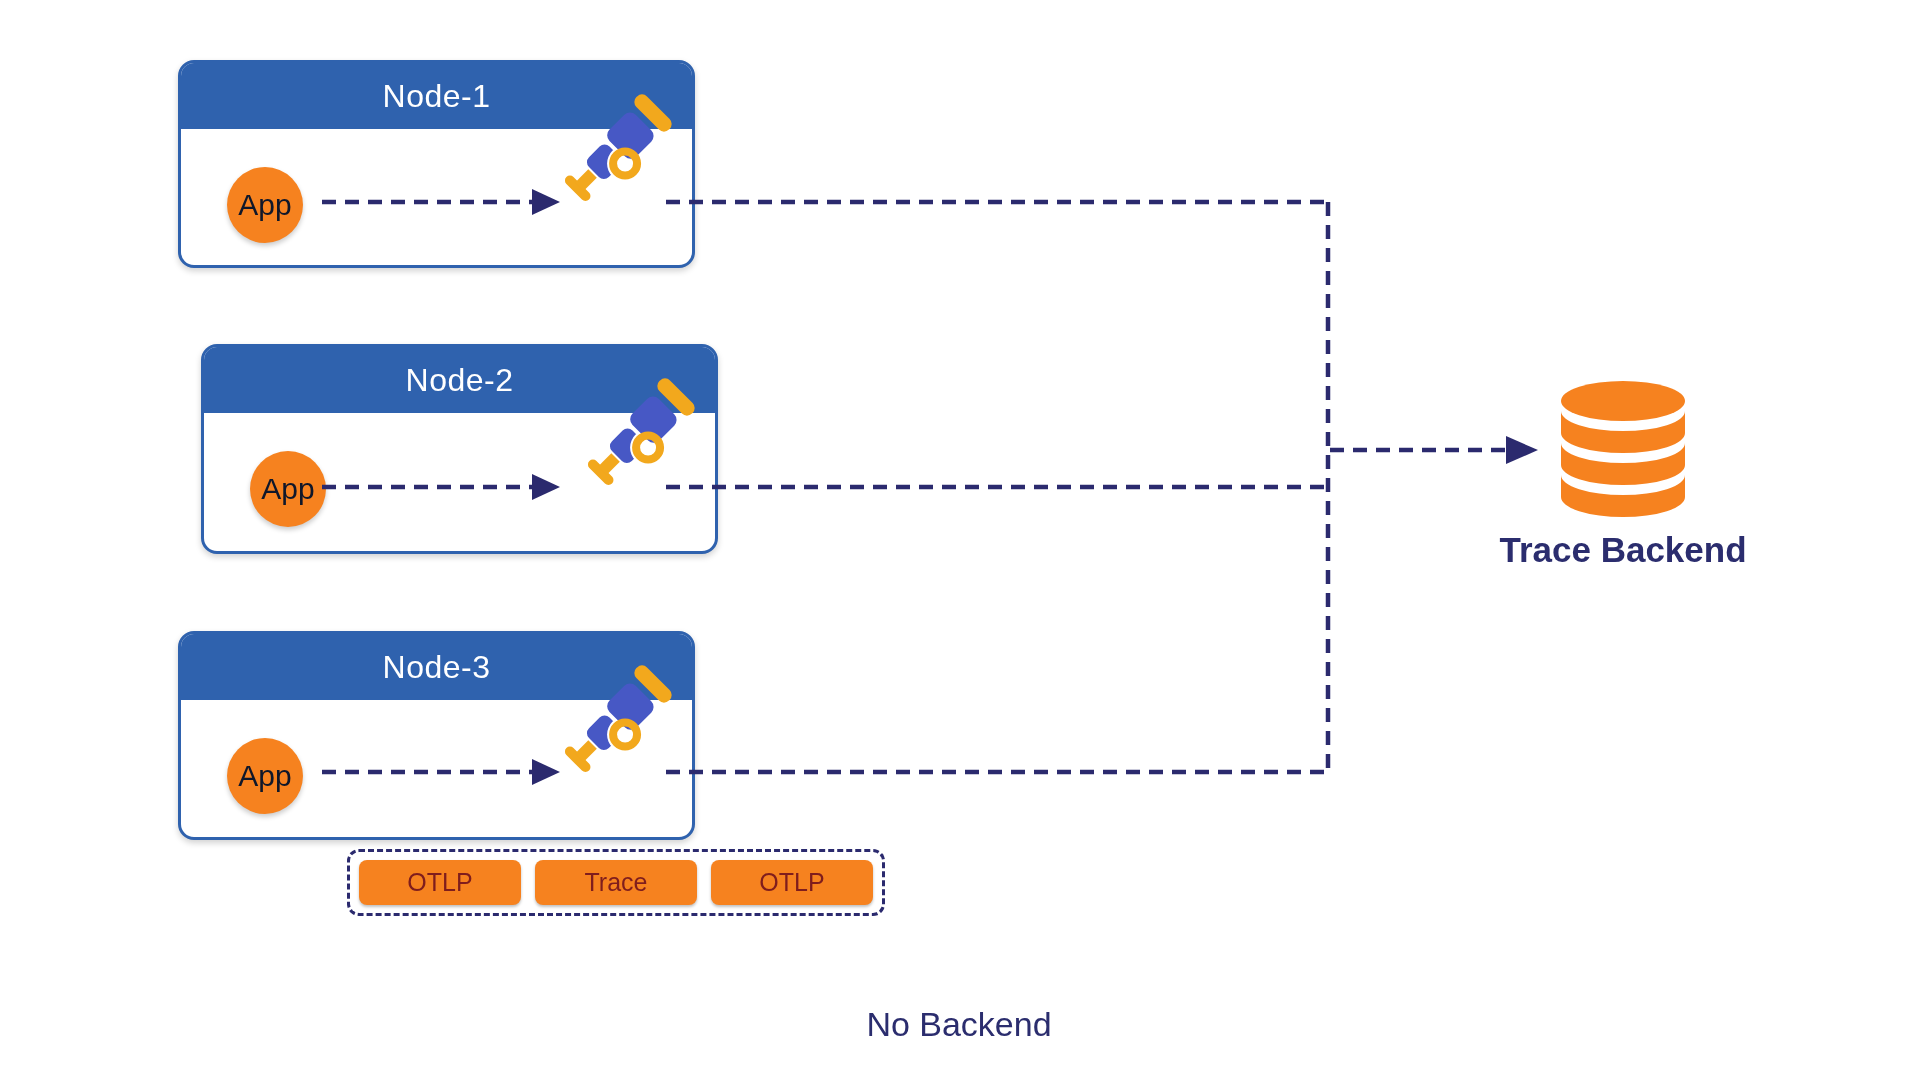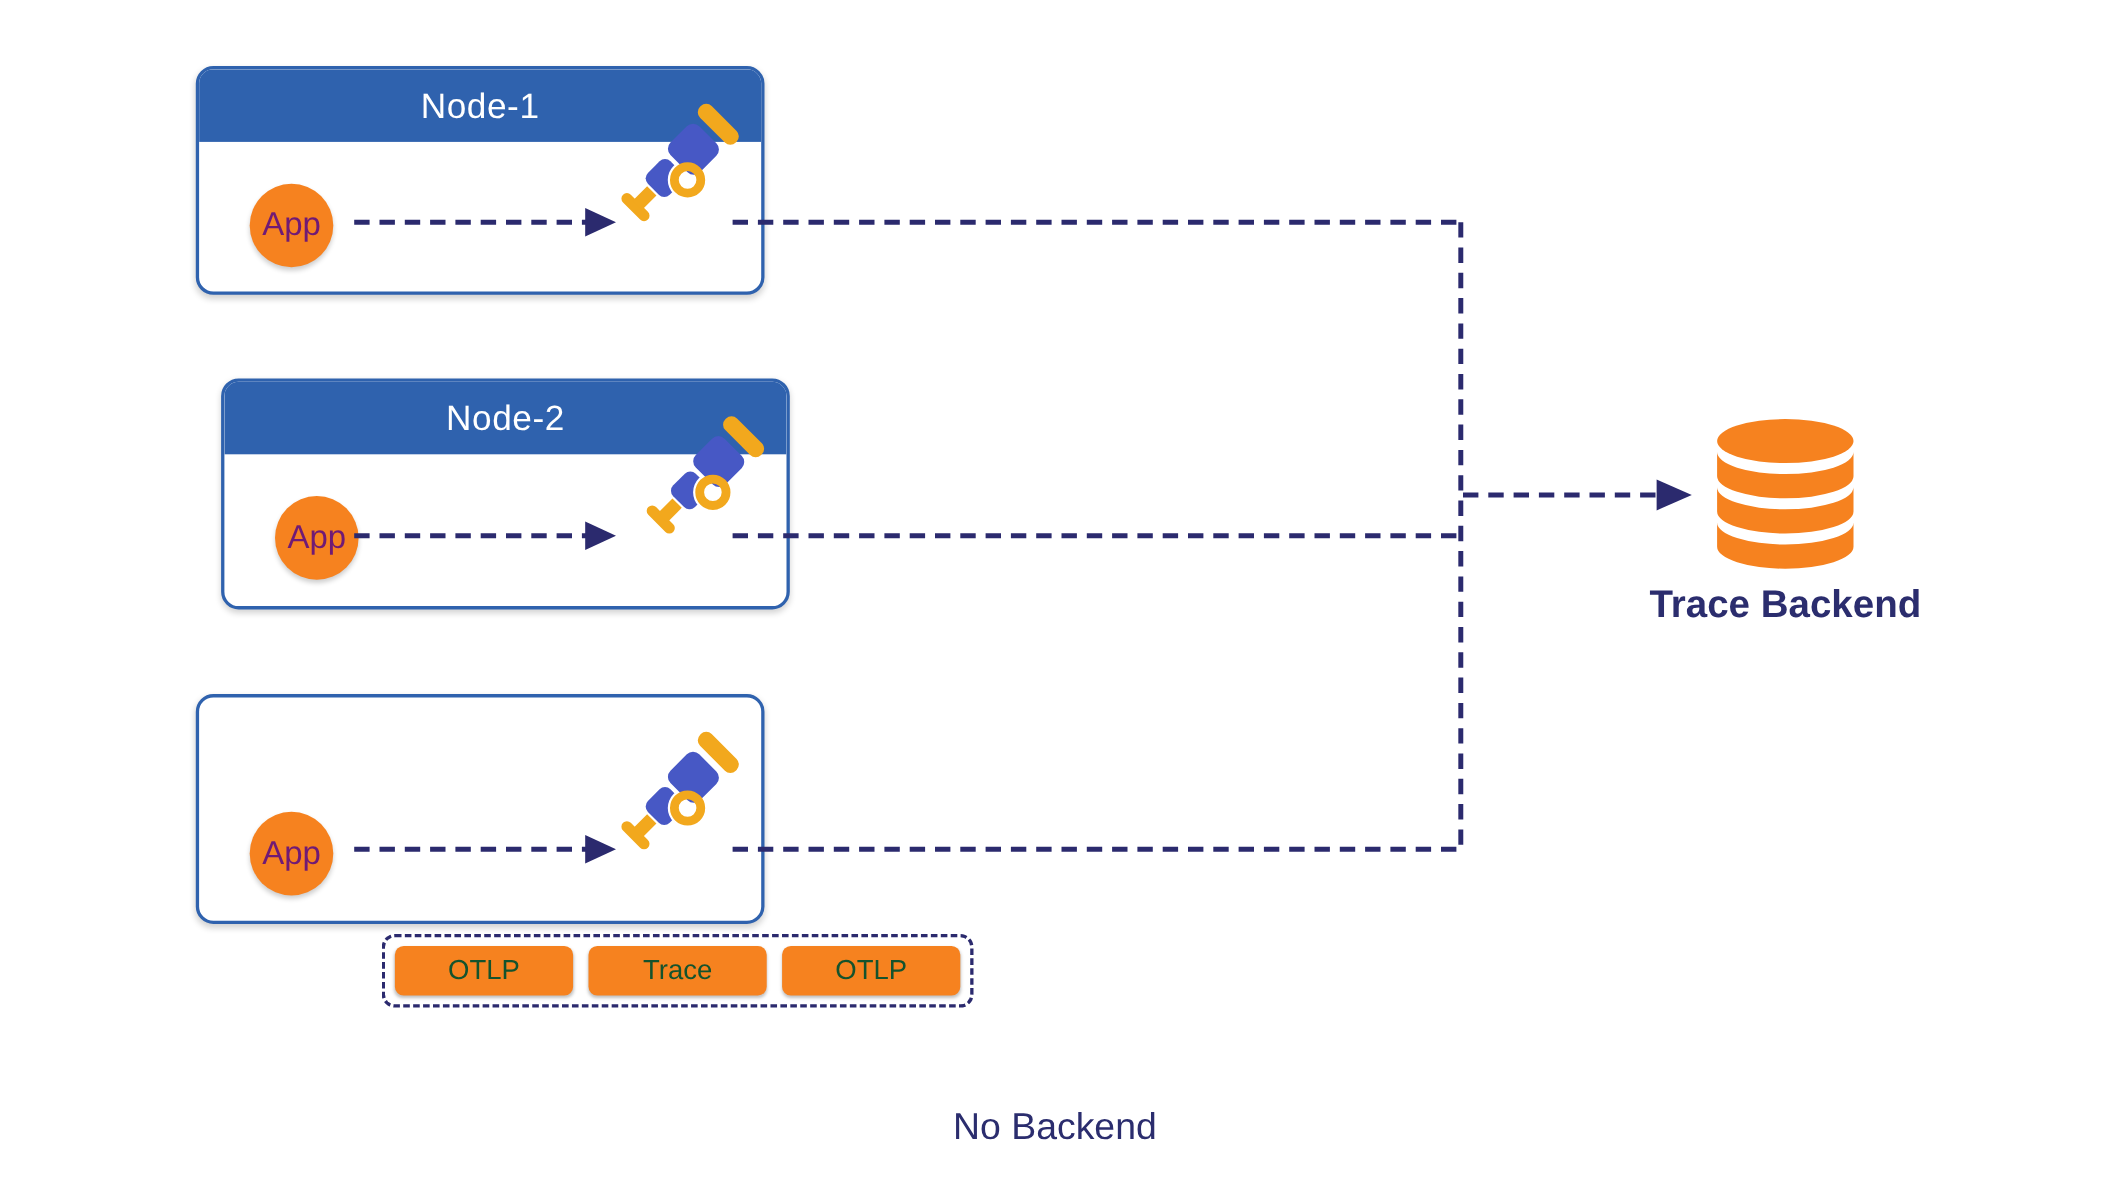--- a/index.html
+++ b/index.html
@@ -19,41 +19,41 @@
   .node{position:absolute;left:178px;width:517px;height:208px;
     border:3px solid var(--node-header-blue);border-radius:16px;background:#ffffff;
     box-shadow:0 3px 6px rgba(0,0,0,.18);overflow:hidden;}
   .node.n1{top:60px;}
   .node.n2{top:344px;height:210px;margin-left:23px;}
   .node.n3{top:631px;height:209px;}
   .node-header{height:66px;background:var(--node-header-blue);color:#ffffff;
     display:flex;align-items:center;justify-content:center;
     font-size:32px;font-weight:500;letter-spacing:.5px;}
   .app-circle{position:absolute;left:46px;top:104px;width:76px;height:76px;
-    border-radius:50%;background:var(--orange);color:#701a75;
+    border-radius:50%;background:var(--orange);color:#0f172a;
     display:flex;align-items:center;justify-content:center;
     font-size:30px;font-weight:400;box-shadow:0 3px 5px rgba(0,0,0,.2);}
   .telescope{position:absolute;left:383px;top:31px;width:112px;height:112px;overflow:visible;}
 
   
   .overlay{position:absolute;left:0;top:0;width:1920px;height:1071px;pointer-events:none;}
   .dash{stroke:var(--line-navy);stroke-width:4.5;fill:none;stroke-dasharray:14 9;}
   .head{fill:var(--line-navy);stroke:none;}
 
   
   .db-icon{position:absolute;left:1561px;top:381px;width:124px;height:138px;overflow:visible;}
   .backend-label{position:absolute;left:1473px;top:530px;width:300px;text-align:center;
     font-size:35px;font-weight:700;color:var(--text-navy);}
 
   
   .pipeline{position:absolute;left:347px;top:849px;width:538px;height:67px;
     border:3.5px dashed var(--line-navy);border-radius:12px;
     display:flex;align-items:center;gap:14px;padding:0 9px;}
   .pipe-btn{flex:1;height:45px;background:var(--orange);border-radius:8px;
-    color:#14532d;font-size:25px;display:flex;align-items:center;justify-content:center;
+    color:#7f1d1d;font-size:25px;display:flex;align-items:center;justify-content:center;
     box-shadow:0 2px 3px rgba(0,0,0,.25);}
 
   .caption{position:absolute;left:759px;top:1005px;width:400px;text-align:center;
     font-size:34px;font-weight:500;color:var(--text-navy);}
 </style>
 </head>
 <body>
 
 <div class="stage">
 
@@ -83,20 +83,21 @@
         <rect x="-34" y="-14" width="29" height="28" rx="7" fill="var(--telescope-blue)"></rect>
         <circle cx="-6" cy="16" r="18" fill="#ffffff"></circle>
         <rect x="-1" y="-19" width="37" height="38" rx="8" fill="var(--telescope-blue)"></rect>
         <circle cx="-6" cy="16" r="12" fill="none" stroke="var(--telescope-orange)" stroke-width="8"></circle>
         <rect x="42" y="-23" width="15" height="46" rx="7" fill="var(--telescope-orange)"></rect>
       </g>
     </svg>
   </div>
 
   <div class="node n3">
+    <div class="node-header">Node-3</div>
     <div class="app-circle">App</div>
     <svg class="telescope" viewBox="0 0 112 112">
       <g transform="translate(54,54) rotate(-45)">
         <rect x="-62" y="-16" width="10" height="32" rx="5" fill="var(--telescope-orange)"></rect>
         <rect x="-55" y="-6" width="19" height="12" fill="var(--telescope-orange)"></rect>
         <rect x="-34" y="-14" width="29" height="28" rx="7" fill="var(--telescope-blue)"></rect>
         <circle cx="-6" cy="16" r="18" fill="#ffffff"></circle>
         <rect x="-1" y="-19" width="37" height="38" rx="8" fill="var(--telescope-blue)"></rect>
         <circle cx="-6" cy="16" r="12" fill="none" stroke="var(--telescope-orange)" stroke-width="8"></circle>
         <rect x="42" y="-23" width="15" height="46" rx="7" fill="var(--telescope-orange)"></rect>

